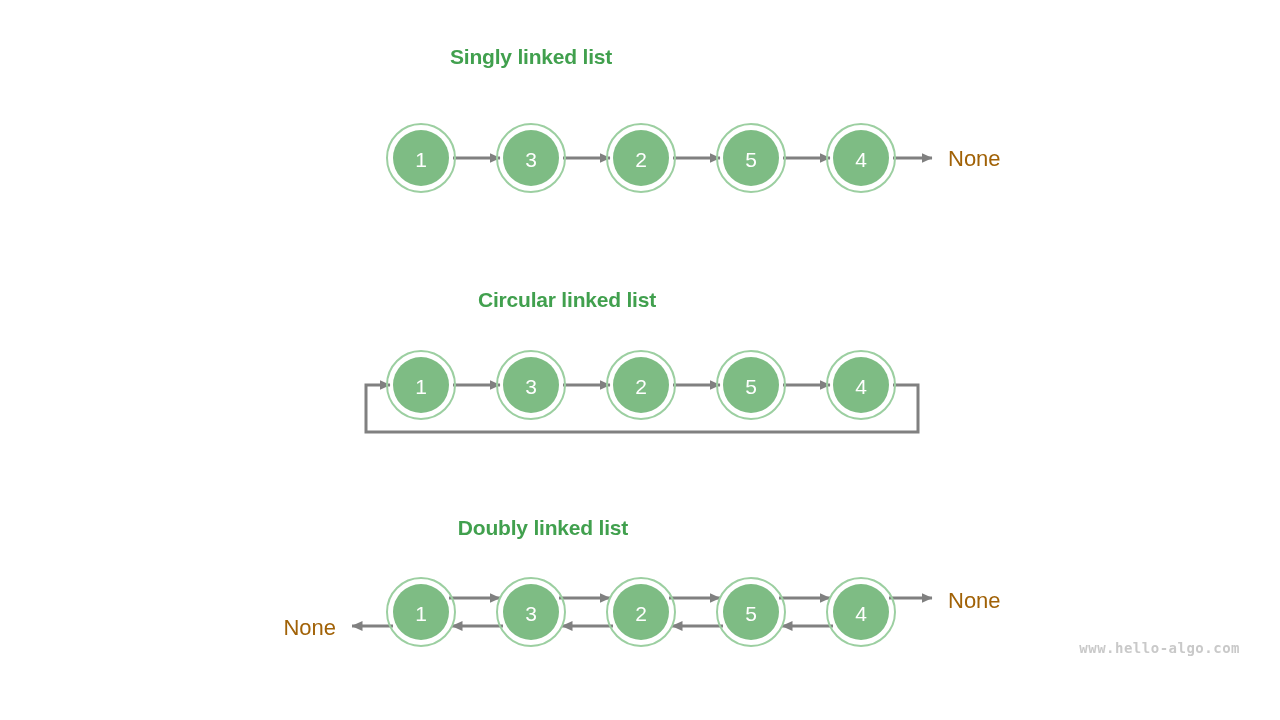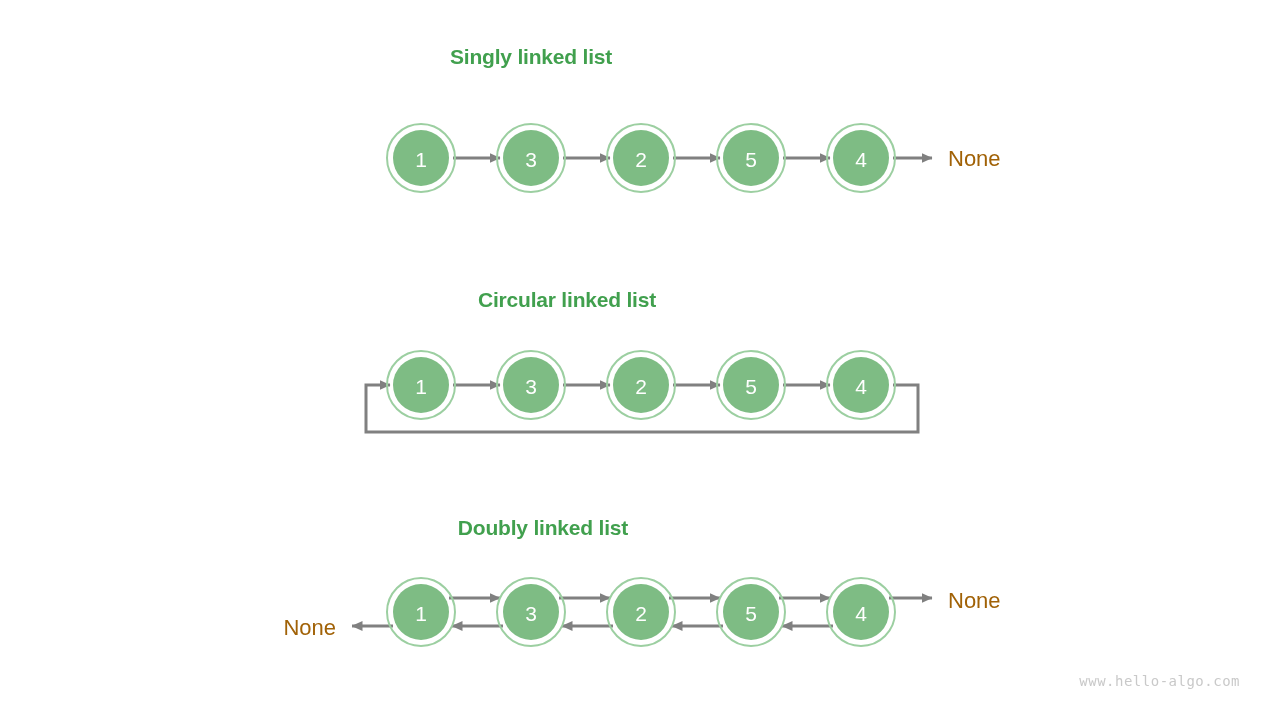--- a/index.html
+++ b/index.html
@@ -175,13 +175,13 @@
 
 <div id="overlay">
     <div class="diagram-title" style="left: 531px; top: 45px; text-align: right;">Singly linked list</div>
     <div class="none-label right-of" style="left: 948px; top: 159px;">None</div>
     <div class="diagram-title" style="left: 531px; top: 288px; margin-left: 36px;">Circular linked list</div>
     <div class="diagram-title" style="left: 543px; top: 516px;">Doubly linked list</div>
     <div class="none-label right-of" style="left: 948px; top: 601px;">None</div>
     <div class="none-label left-of" style="left: 336px; top: 628px;">None</div>
   </div>
 
-<div class="watermark" style="left: 1240px; top: 681px;">www.hello-algo.com</div>
+<div class="watermark" style="left: 1240px; top: 648px; font-weight: bold;">www.hello-algo.com</div>
 
 </body></html>

